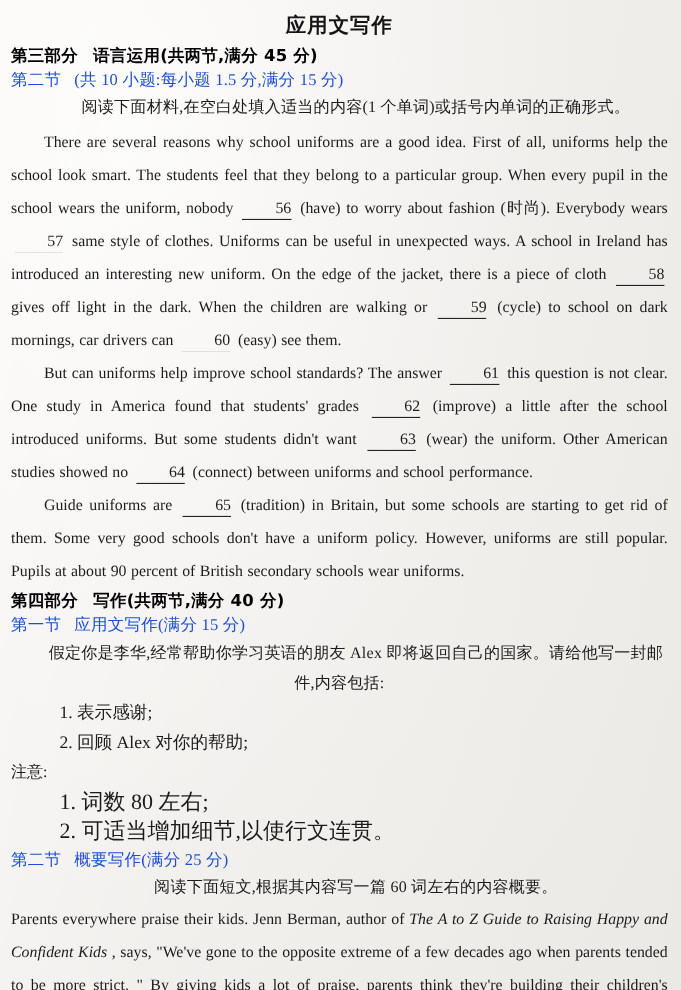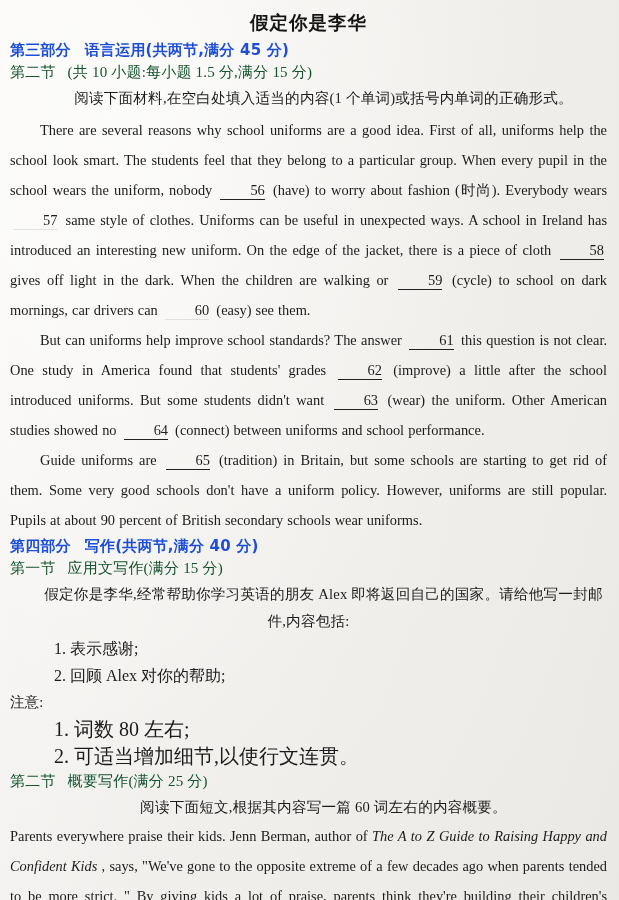--- a/index.html
+++ b/index.html
@@ -32,30 +32,30 @@
     margin:4px 0 6px 0;
     color:#151515;
     font-family:"DejaVu Sans","Liberation Sans",sans-serif;
   }
 
   .sec-head{
     font-weight:bold;
     font-size:15px;
     margin:2px 0 3px 0;
     letter-spacing:.2px;
-    color:#1d4ed8;
+    color:#000000;
     font-family:"DejaVu Sans","Liberation Sans",sans-serif;
   }
   .sec-head .gap{display:inline-block;width:14px;}
 
   .sub-head{
     font-size:15px;
     margin:2px 0 3px 0;
     letter-spacing:.2px;
-    color:#14532d;
+    color:#1d4ed8;
   }
   .sub-head .gap{display:inline-block;width:12px;}
 
   .cn-line{
     font-size:14.6px;
     line-height:27px;
     margin:0;
     letter-spacing:.2px;
   }
   .indent2{ text-indent:30px;text-align:center; }
@@ -102,21 +102,21 @@
   .spacer-sm{height:3px;}
   .lastline{ text-align:justify; text-align-last:justify; }
 </style>
 </head>
 <body>
 
 <div class="paper"></div>
 
 <div class="page">
 
-  <div class="doc-title">假定你是李华</div>
+  <div class="doc-title">应用文写作</div>
 
   <div class="sec-head">
     <span>第三部分</span><span class="gap"></span><span>语言运用(共两节,满分 45 分)</span>
   </div>
 
   <div class="sub-head">
     <span>第二节</span><span class="gap"></span><span>(共 10 小题:每小题 1.5 分,满分 15 分)</span>
   </div>
 
   <div class="cn-line indent2">阅读下面材料,在空白处填入适当的内容(1 个单词)或括号内单词的正确形式。</div>

